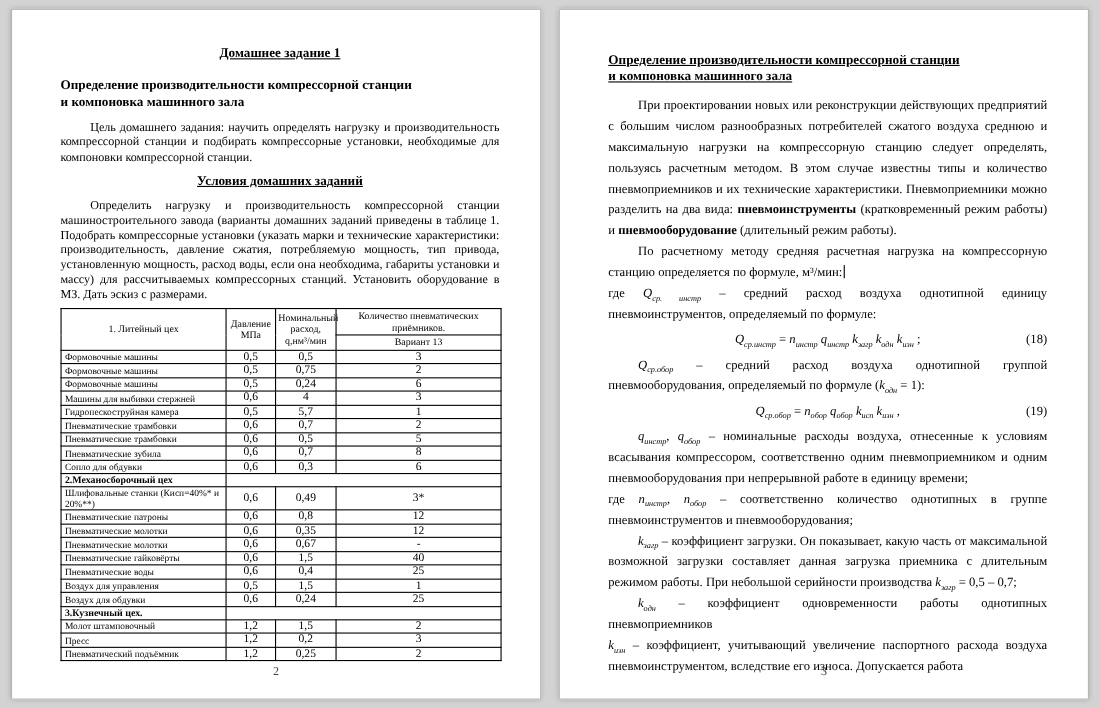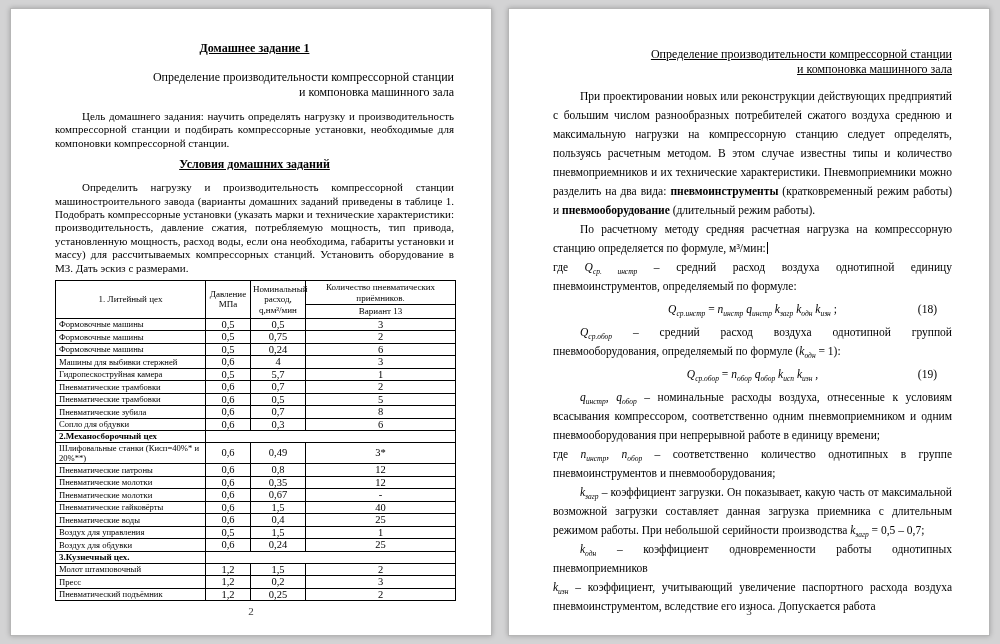--- a/index.html
+++ b/index.html
@@ -27,21 +27,21 @@
   .page-right { left: 508px; }
   .page-inner { padding: 32px 37px 0 44px; border-radius: 31px; }
   .page-right .page-inner { padding-top: 38px; }
 
   .h-underline { text-decoration: underline; }
   .doc-h1 {
     text-align: center; font-weight: bold; font-size: 12px;
     text-decoration: underline; margin: 0 0 14px 0;
   }
   .doc-h2 {
-    text-align: right; font-weight: normal; font-size: 12px;
+    text-align: left; font-weight: bold; font-size: 12px;
     line-height: 15px; margin: 0 0 10px 0;
   }
   .doc-h3 {
     text-align: center; font-weight: bold; font-size: 12px;
     text-decoration: underline; margin: 7px 0 9px 0;
   }
   .para {
     font-size: 11px; line-height: 13.4px;
     text-align: justify; text-indent: 27px; margin: 0 0 5px 0;
   }
@@ -50,21 +50,21 @@
   }
   .para.noindent { text-indent: 0; }
   .b { font-weight: bold; }
   .i { font-style: italic; }
   sub { font-size: 7.5px; line-height: 0; }
 
   .formula-row {
     position: relative; text-align: center;
     font-size: 11.5px; line-height: 25px; margin: 1px 0;
   }
-  .formula-number { position: absolute; right: 15px; top: 0; font-style: normal; }
+  .formula-number { position: absolute; right: 0; top: 0; font-style: normal; }
 
   .text-cursor {
     display: inline-block; width: 1px; height: 12px;
     background: #000; vertical-align: -2px; margin-left: 1px;
   }
 
   table.load-table {
     border-collapse: collapse; margin-top: 3px;
     width: 400px; table-layout: fixed;
   }

